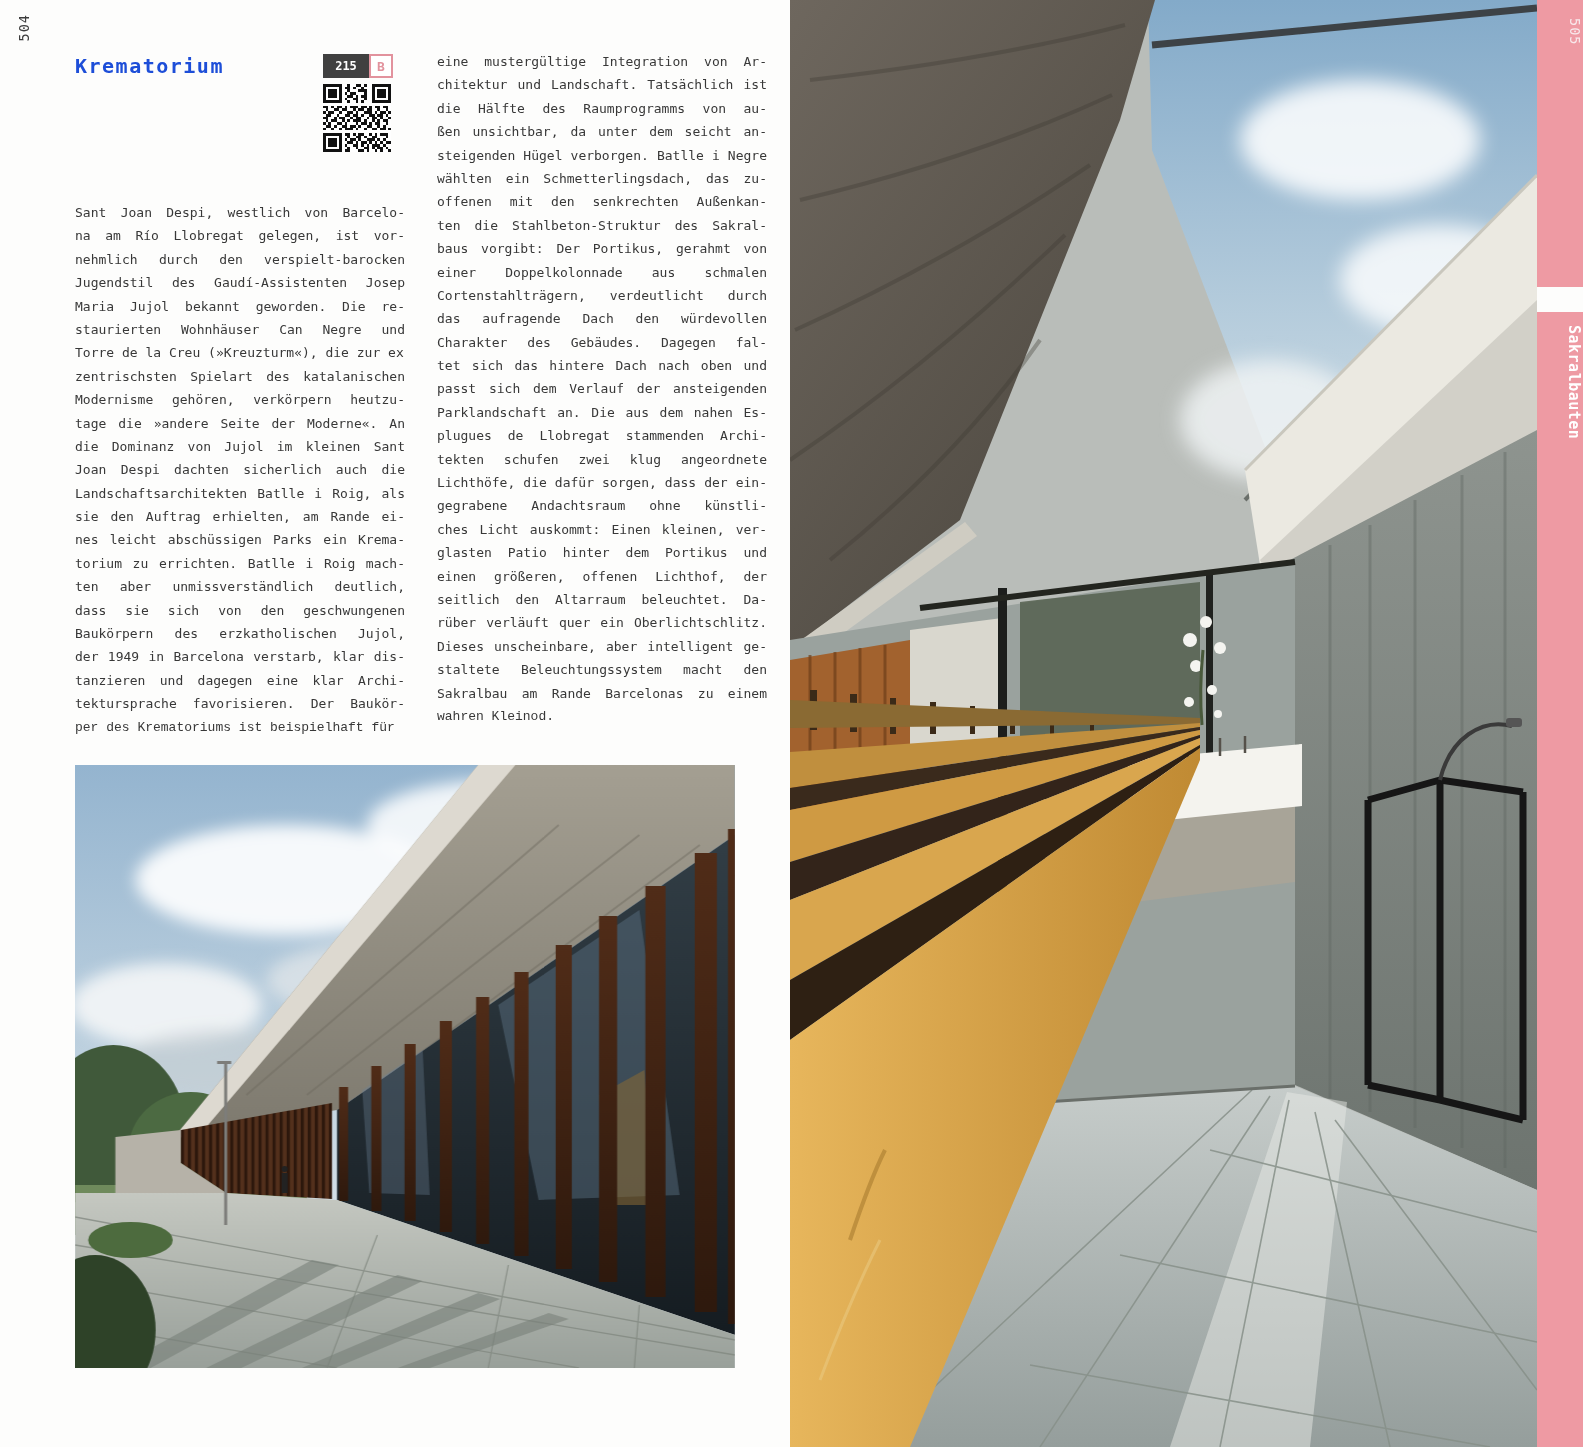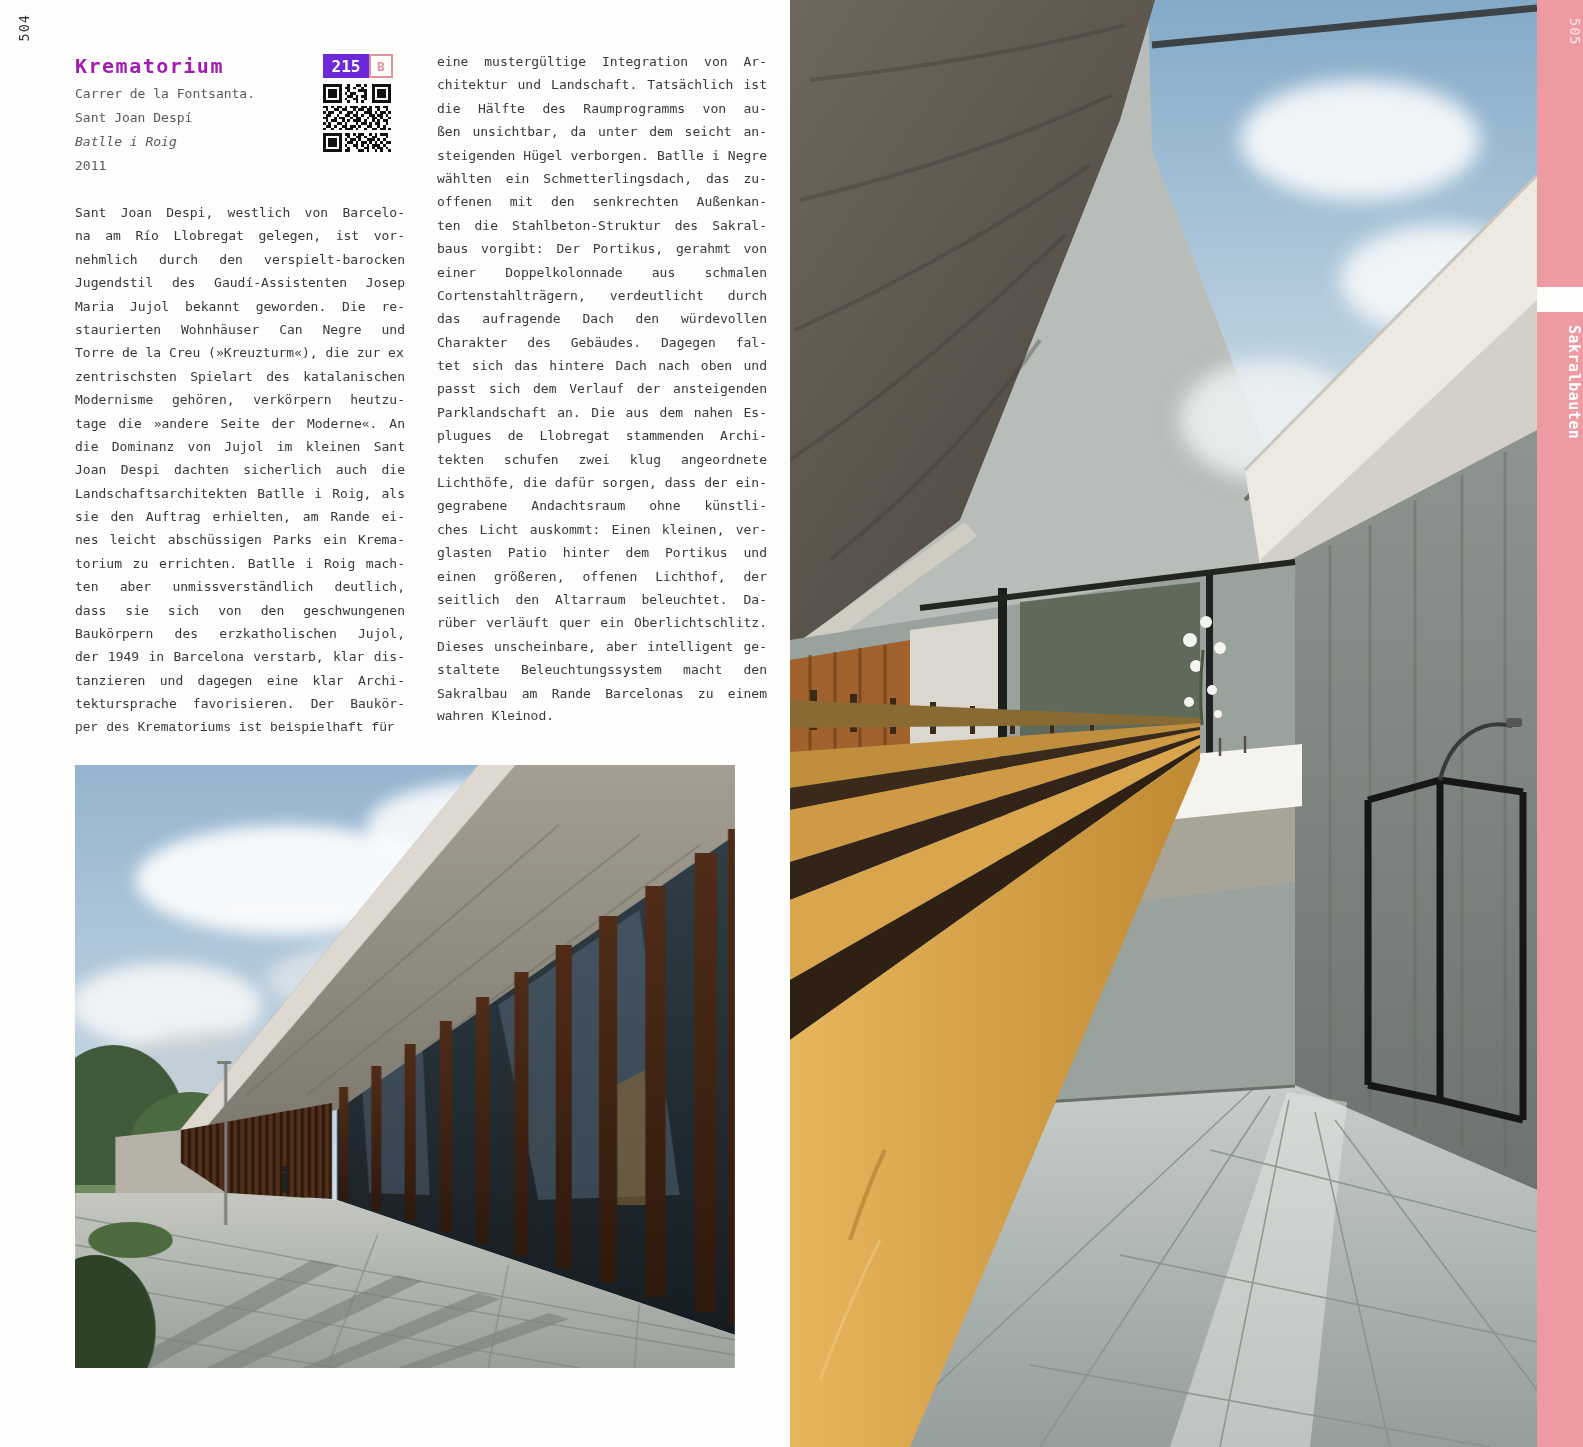--- a/index.html
+++ b/index.html
@@ -9,28 +9,28 @@
     overflow:hidden;
   }
   .abs{position:absolute;}
 
   
   .pagenum-left{
     left:16px;top:14px;
     writing-mode:vertical-rl;transform:rotate(180deg);
     font-size:13.5px;color:#3c3c3c;letter-spacing:1px;
   }
-  .art-title{left:75px;top:54px;font-size:20px;font-weight:bold;color:#a21caf;letter-spacing:1.5px;}
+  .art-title{left:75px;top:54px;font-size:20px;font-weight:bold;color:#1d4ed8;letter-spacing:1.5px;}
   .art-meta{left:75px;top:82px;width:250px;font-size:13px;line-height:24px;color:#5a5a5a;}
   .art-meta .italic{font-style:italic;}
 
   .badge{left:323px;top:54px;width:70px;height:24px;display:flex;}
   .badge-num{
-    width:46px;height:24px;background:#6d28d9;color:#ffffff;
-    font-size:16px;font-weight:bold;display:flex;align-items:center;justify-content:center;
+    width:46px;height:24px;background:#404040;color:#ffffff;
+    font-size:12px;font-weight:bold;display:flex;align-items:center;justify-content:center;
   }
   .badge-letter{
     box-sizing:border-box;width:24px;height:24px;background:#ffffff;border:2px solid #e2929d;
     color:#e2929d;font-size:13px;font-weight:bold;
     display:flex;align-items:center;justify-content:center;
   }
   .qr{left:322px;top:84px;width:70px;height:68px;}
 
   .textcol{width:330px;font-size:13px;line-height:23.4px;color:#383838;overflow:hidden;}
   .col1{left:75px;top:201px;height:540px;}
@@ -57,26 +57,20 @@
 </style>
 </head>
 <body>
 
 <div class="spread">
 
   <div class="abs pagenum-left">504</div>
 
   <div class="abs art-title">Krematorium</div>
 
-  <div class="abs art-meta">
-    <div>Carrer de la Fontsanta.</div>
-    <div>Sant Joan Despí</div>
-    <div class="italic">Batlle i Roig</div>
-    <div>2011</div>
-  </div>
 
   <div class="abs badge">
     <span class="badge-num">215</span>
     <span class="badge-letter">B</span>
   </div>
 
   <div class="abs qr">
     <svg viewBox="0 0 25 25" shape-rendering="crispEdges" width="100%" height="100%">
       <rect x="0" y="0" width="25" height="25" fill="#ffffff"></rect>
       <g fill="#111111">

